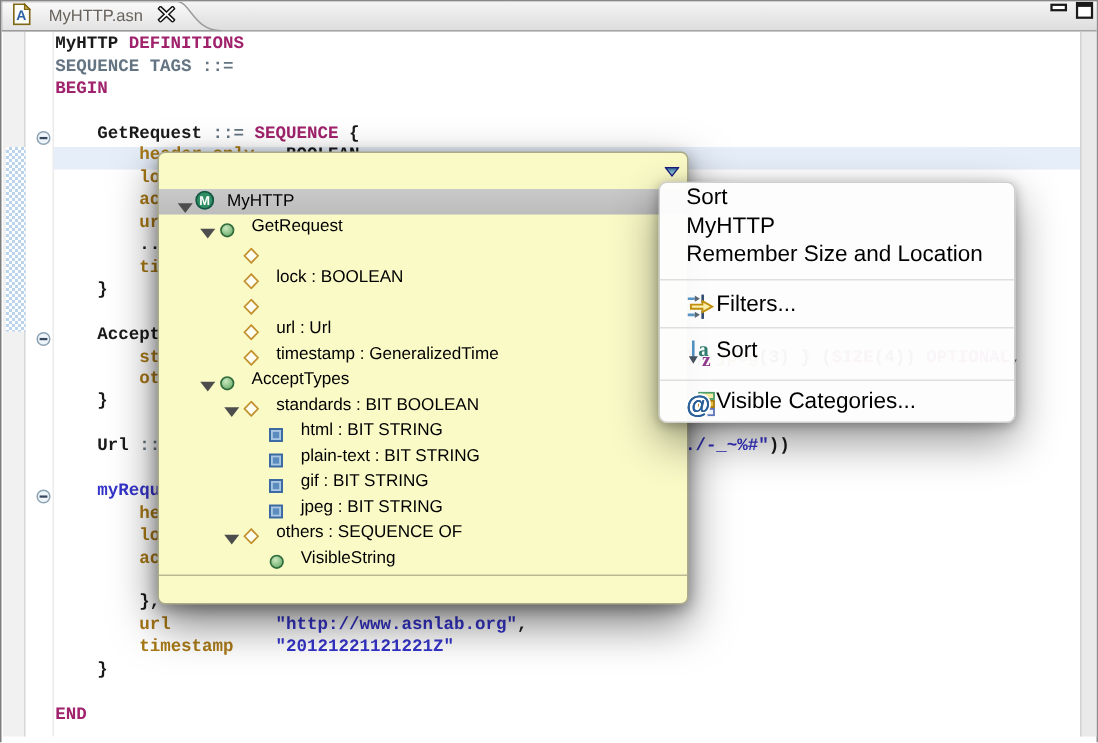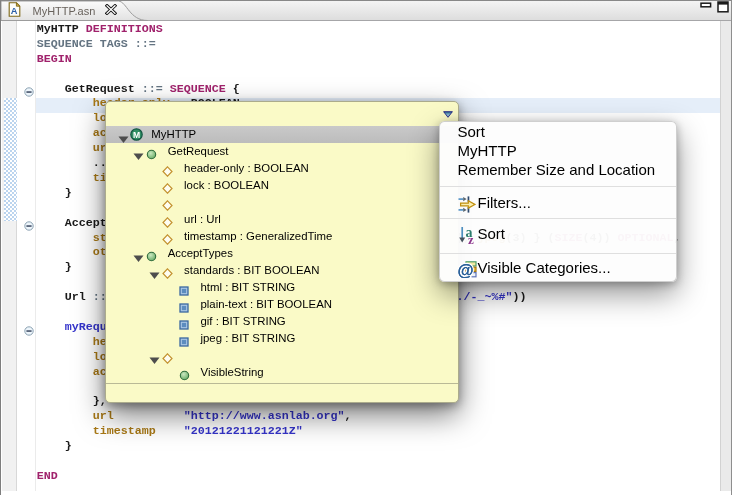--- a/index.html
+++ b/index.html
@@ -158,21 +158,20 @@
               </radialGradient>
             </defs>
             <circle cx="5.5" cy="5.5" r="4.2" fill="url(#gg)" stroke="#2F6B3C" stroke-width="1.1"></circle>
           </svg></span>
         <span class="tlabel" style="left:61.7px">GetRequest</span>
       </div>
 <div class="trow" style="top:57.5px">
         <span class="ticon" style="left:56.4px;top:3px"><svg width="11" height="11" viewBox="0 0 11 11">
             <path d="M5.5 0.8 L10 5.5 L5.5 10.2 L1 5.5 Z" fill="#FEFDF2" stroke="#C3922F" stroke-width="1.2"></path>
           </svg></span>
-        <span class="tlabel" style="left:78.1px">header-only : BOOLEAN</span>
       </div>
 <div class="trow" style="top:74.5px">
         <span class="ticon" style="left:56.4px;top:3px"><svg width="11" height="11" viewBox="0 0 11 11">
             <path d="M5.5 0.8 L10 5.5 L5.5 10.2 L1 5.5 Z" fill="#FEFDF2" stroke="#C3922F" stroke-width="1.2"></path>
           </svg></span>
         <span class="tlabel" style="left:78.1px">lock : BOOLEAN</span>
       </div>
 <div class="trow" style="top:91.5px">
         <span class="ticon" style="left:56.4px;top:3px"><svg width="11" height="11" viewBox="0 0 11 11">
             <path d="M5.5 0.8 L10 5.5 L5.5 10.2 L1 5.5 Z" fill="#FEFDF2" stroke="#C3922F" stroke-width="1.2"></path>
@@ -219,21 +218,21 @@
             <rect x="1" y="1" width="8" height="8" fill="#A9C6E2" stroke="#3A68A0" stroke-width="1.3"></rect>
             <rect x="2.9" y="2.9" width="4.2" height="4.2" fill="#5C8CBF"></rect>
           </svg></span>
         <span class="tlabel" style="left:94.5px">html : BIT STRING</span>
       </div>
 <div class="trow" style="top:193.5px">
         <span class="ticon" style="left:72.6px;top:3px"><svg width="10" height="10" viewBox="0 0 10 10">
             <rect x="1" y="1" width="8" height="8" fill="#A9C6E2" stroke="#3A68A0" stroke-width="1.3"></rect>
             <rect x="2.9" y="2.9" width="4.2" height="4.2" fill="#5C8CBF"></rect>
           </svg></span>
-        <span class="tlabel" style="left:94.5px">plain-text : BIT BOOLEAN</span>
+        <span class="tlabel" style="left:94.5px">plain-text : BIT STRING</span>
       </div>
 <div class="trow" style="top:210.5px">
         <span class="ticon" style="left:72.6px;top:3px"><svg width="10" height="10" viewBox="0 0 10 10">
             <rect x="1" y="1" width="8" height="8" fill="#A9C6E2" stroke="#3A68A0" stroke-width="1.3"></rect>
             <rect x="2.9" y="2.9" width="4.2" height="4.2" fill="#5C8CBF"></rect>
           </svg></span>
         <span class="tlabel" style="left:94.5px">gif : BIT STRING</span>
       </div>
 <div class="trow" style="top:227.5px">
         <span class="ticon" style="left:72.6px;top:3px"><svg width="10" height="10" viewBox="0 0 10 10">
@@ -242,20 +241,21 @@
           </svg></span>
         <span class="tlabel" style="left:94.5px">jpeg : BIT STRING</span>
       </div>
 <div class="trow" style="top:244.5px">
         <span class="ticon" style="left:42.5px;top:4px"><svg width="11" height="9" viewBox="0 0 11 9">
             <path d="M0.5 1.5 L10.5 1.5 L5.5 8 Z" fill="#4D4D4D"></path>
           </svg></span>
         <span class="ticon" style="left:56.4px;top:3px"><svg width="11" height="11" viewBox="0 0 11 11">
             <path d="M5.5 0.8 L10 5.5 L5.5 10.2 L1 5.5 Z" fill="#FEFDF2" stroke="#C3922F" stroke-width="1.2"></path>
           </svg></span>
+        <span class="tlabel" style="left:78.1px">others : SEQUENCE OF</span>
       </div>
 <div class="trow" style="top:261.5px">
         <span class="ticon" style="left:72.6px;top:3px"><svg width="11" height="11" viewBox="0 0 11 11">
             <defs>
               <radialGradient id="gg" cx="0.4" cy="0.35" r="0.8">
                 <stop offset="0" stop-color="#CBE8C0"></stop>
                 <stop offset="1" stop-color="#57A257"></stop>
               </radialGradient>
             </defs>
             <circle cx="5.5" cy="5.5" r="4.2" fill="url(#gg)" stroke="#2F6B3C" stroke-width="1.1"></circle>

